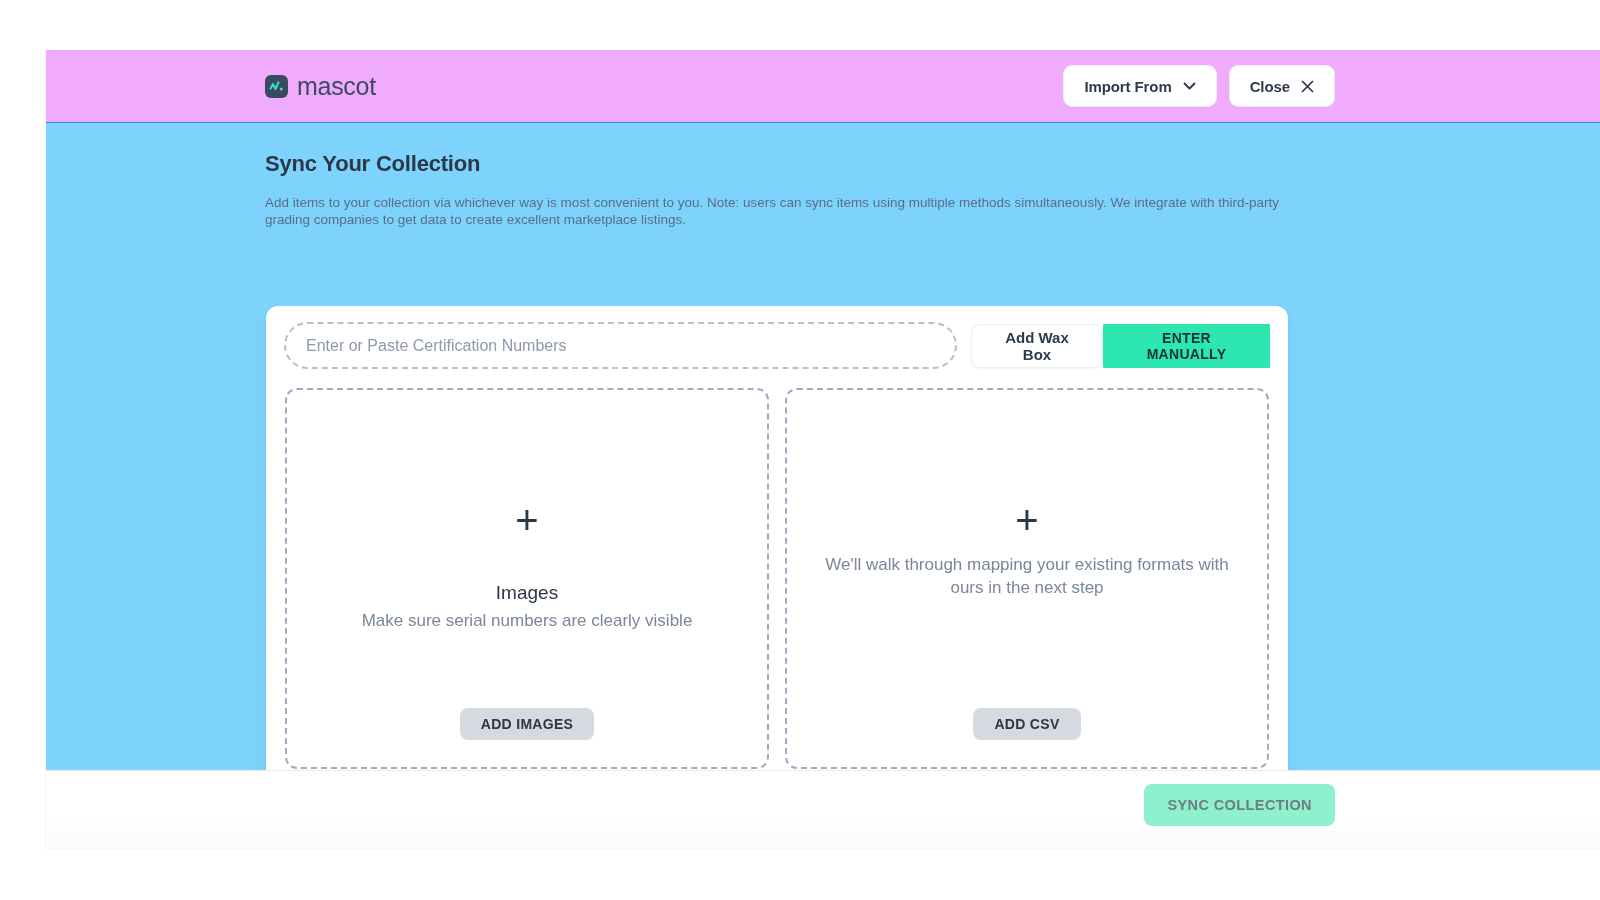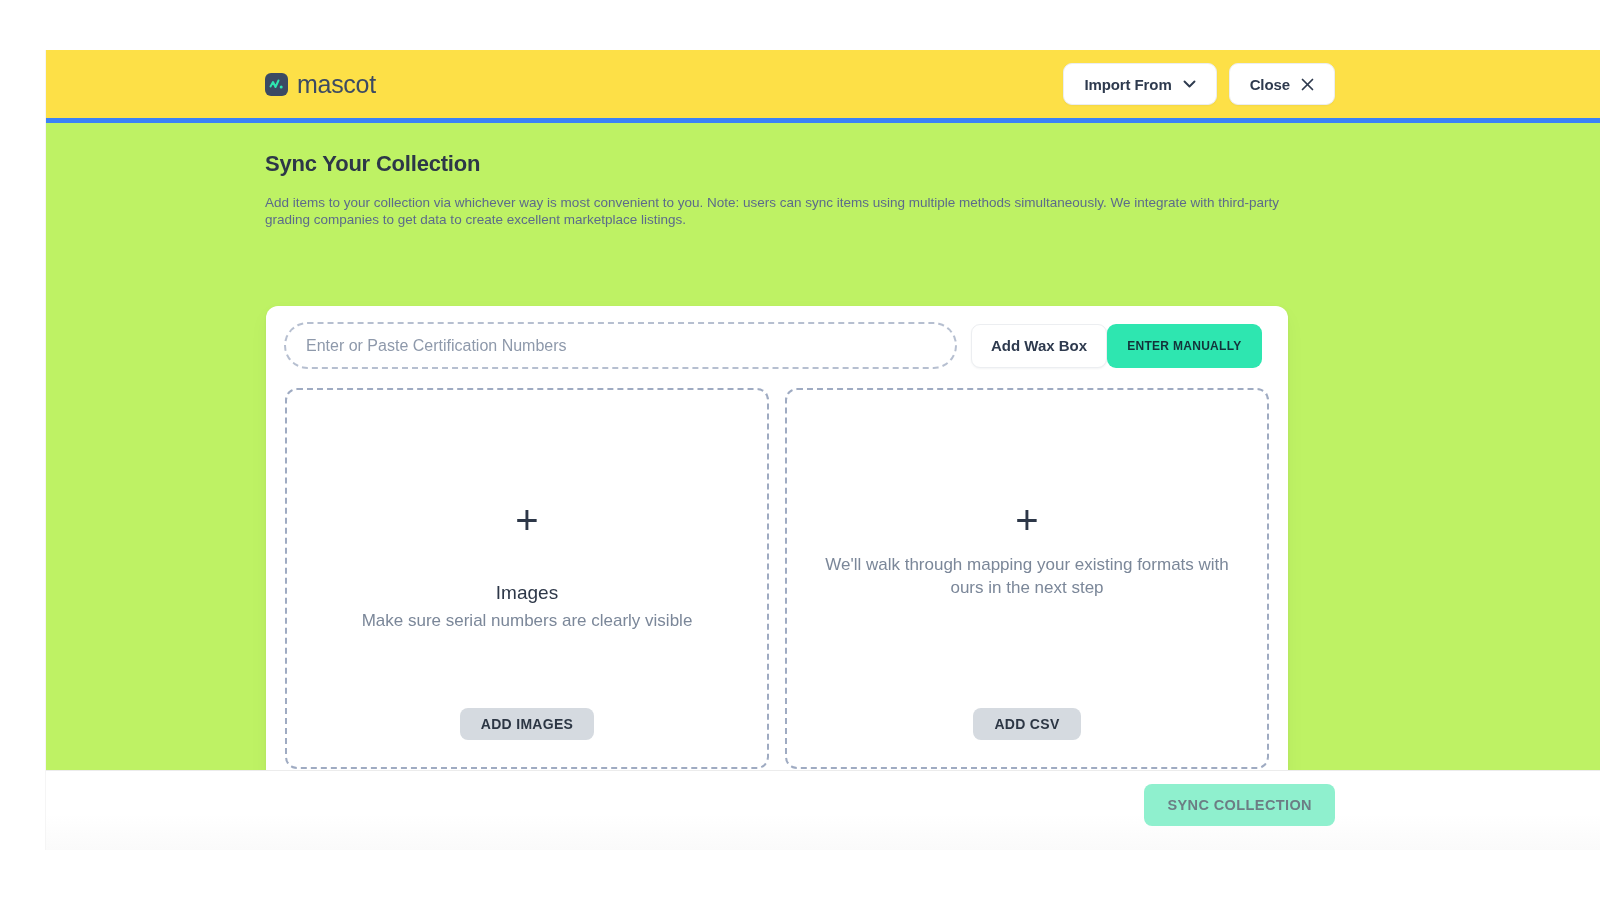--- a/index.html
+++ b/index.html
@@ -21,22 +21,22 @@
     height: 800px;
     background: #f4f5f6;
     overflow: hidden;
     box-shadow: -1px 0 0 rgba(0,0,0,0.04);
   }
 
   
   .modal-header {
     position: relative;
     height: 73px;
-    background: #fde047;
-    border-bottom: 5px solid #3b82f6;
+    background: #f0abfc;
+    border-bottom: 1px solid #3b82f6;
     display: flex;
     align-items: center;
   }
 
   .brand {
     position: absolute;
     left: 219px;
     display: flex;
     align-items: center;
     gap: 9px;
@@ -80,21 +80,21 @@
     letter-spacing: -0.1px;
     cursor: pointer;
     box-shadow: 0 1px 2px rgba(20,30,50,0.04);
   }
   .hbtn .gly { display: flex; align-items: center; color: #2e3a4e; }
 
   
   .modal-body {
     position: relative;
     height: 647px;
-    background: #bef264;
+    background: #7dd3fc;
     padding-top: 40px;
   }
 
   .page-title {
     position: absolute;
     left: 219px;
     top: 28px;
     font-size: 22px;
     font-weight: 700;
     color: #2d3748;
@@ -156,22 +156,22 @@
     font-weight: 700;
     color: #2e3a4e;
     cursor: pointer;
     box-shadow: 0 1px 2px rgba(20,30,50,0.05);
   }
   .manual-btn {
     height: 44px;
     padding: 0 20px;
     background: #2ee6b0;
     border: none;
-    border-radius: 9px;
-    font-size: 12px;
+    border-radius: 1px;
+    font-size: 14px;
     font-weight: 700;
     letter-spacing: 0.3px;
     color: #13323a;
     cursor: pointer;
   }
 
   
   .cards {
     position: absolute;
     left: 19px;

